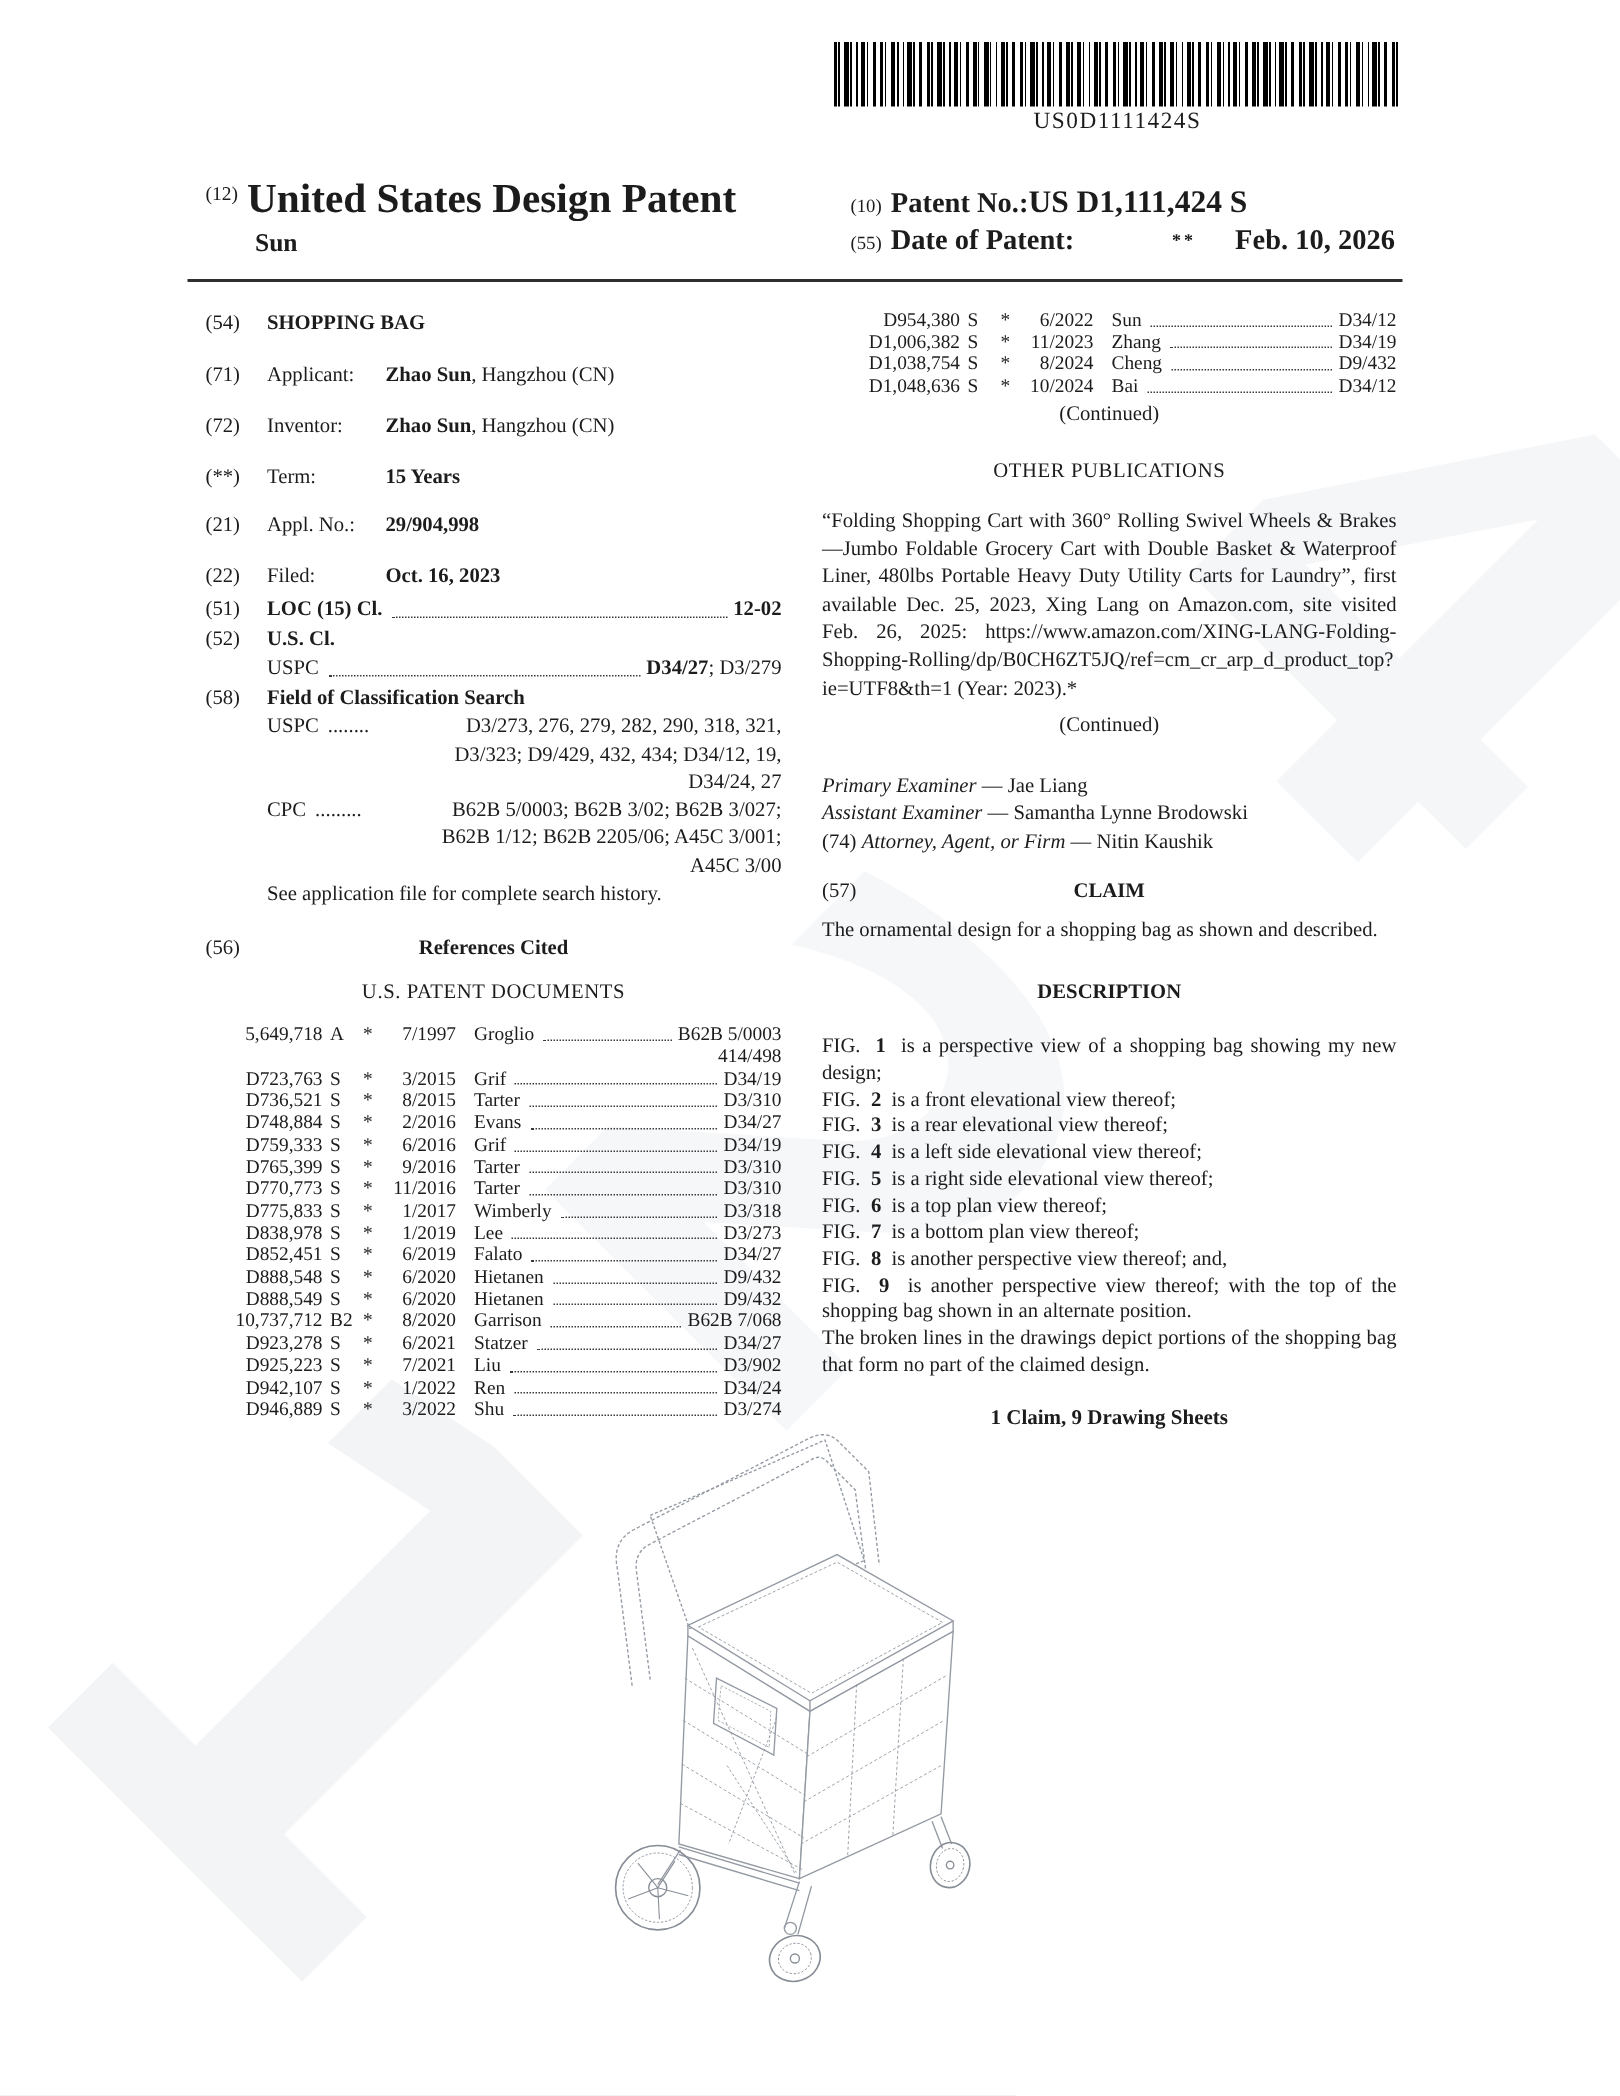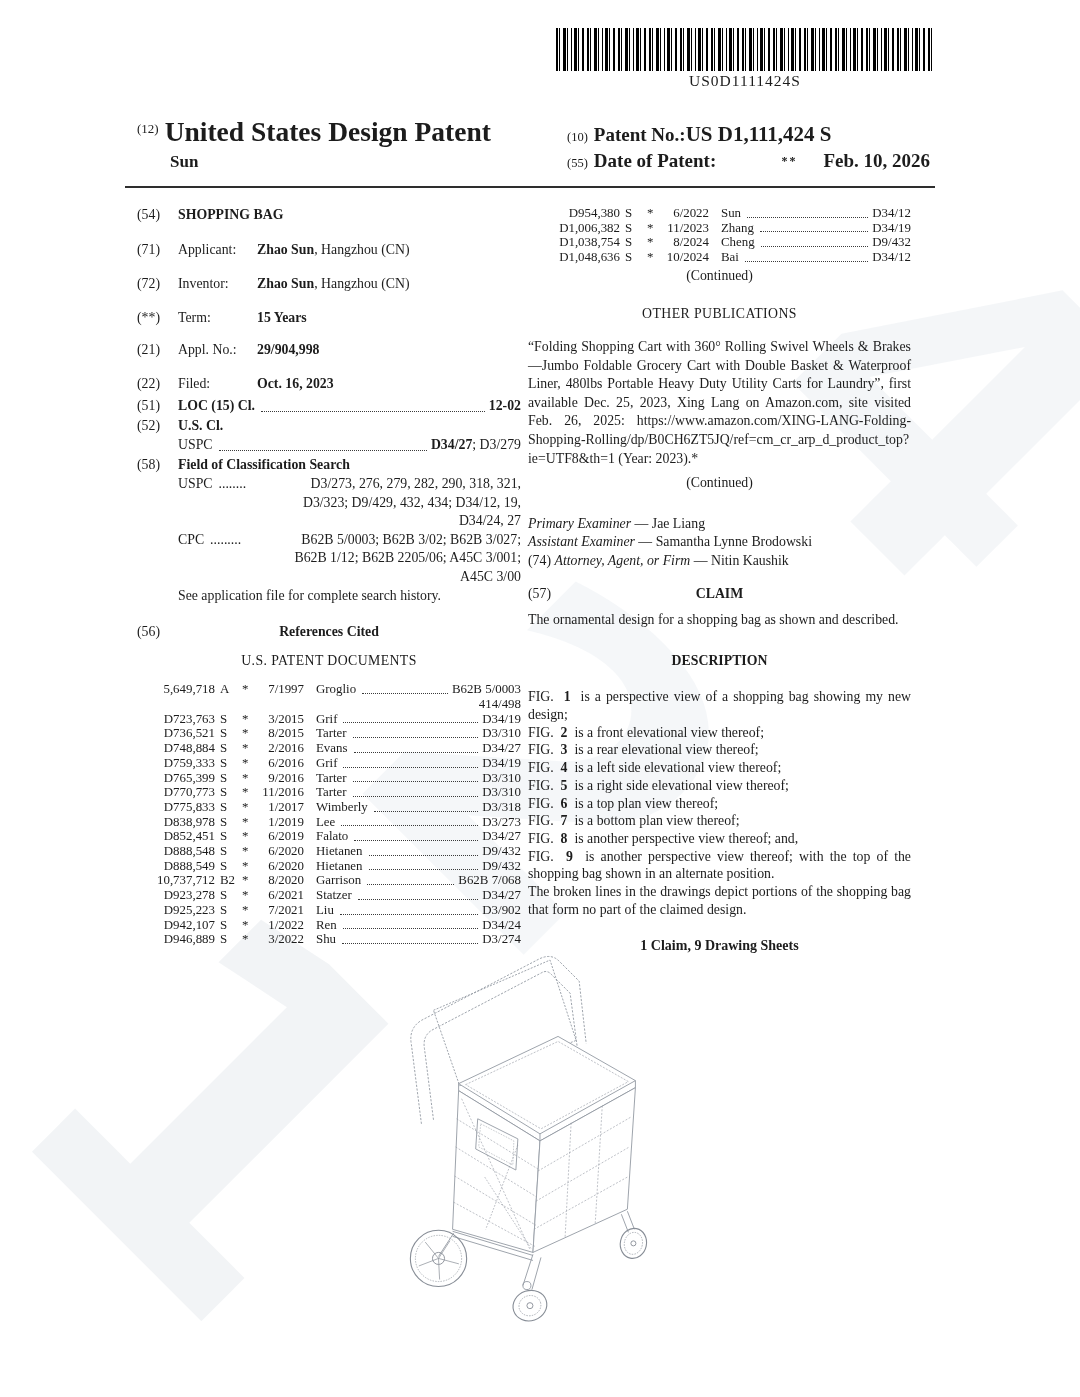--- a/index.html
+++ b/index.html
@@ -31,21 +31,21 @@
   .hdr-row{display:flex;align-items:baseline;margin-bottom:3px;}
   .hdr-num{font-size:12.5px;flex:none;margin-right:6px;}
   .hdr-lbl{font-size:19px;font-weight:bold;flex:none;}
   .hdr-val{flex:1;font-weight:bold;font-size:21px;white-space:nowrap;}
   .hdr-val2{flex:1;text-align:right;font-weight:bold;font-size:19px;white-space:nowrap;}
   .hdr-stars{font-size:12px;font-weight:bold;margin-right:26px;vertical-align:2px;letter-spacing:2px;}
   .rule{position:absolute;left:125px;top:186px;width:810px;height:1.7px;background:#2e2e2e;}
 
   
   .colL{position:absolute;left:137px;top:206px;width:384px;font-size:13.8px;line-height:18.6px;}
-  .colR{position:absolute;left:528px;top:206px;width:383px;font-size:13.8px;line-height:18.6px;}
+  .colR{position:absolute;left:548px;top:206px;width:383px;font-size:13.8px;line-height:18.6px;}
 
   .field{display:flex;}
   .fnum{flex:none;width:41px;}
   .flabel{flex:none;width:79px;}
   .b{font-weight:bold;}
   .it{font-style:italic;}
   .leader{flex:1;border-bottom:1.8px dotted #3a3a3a;align-self:flex-end;margin:0 4px 3px 6px;min-width:14px;}
   .right{text-align:right;}
   .center{text-align:center;}
   .just{text-align:justify;}

